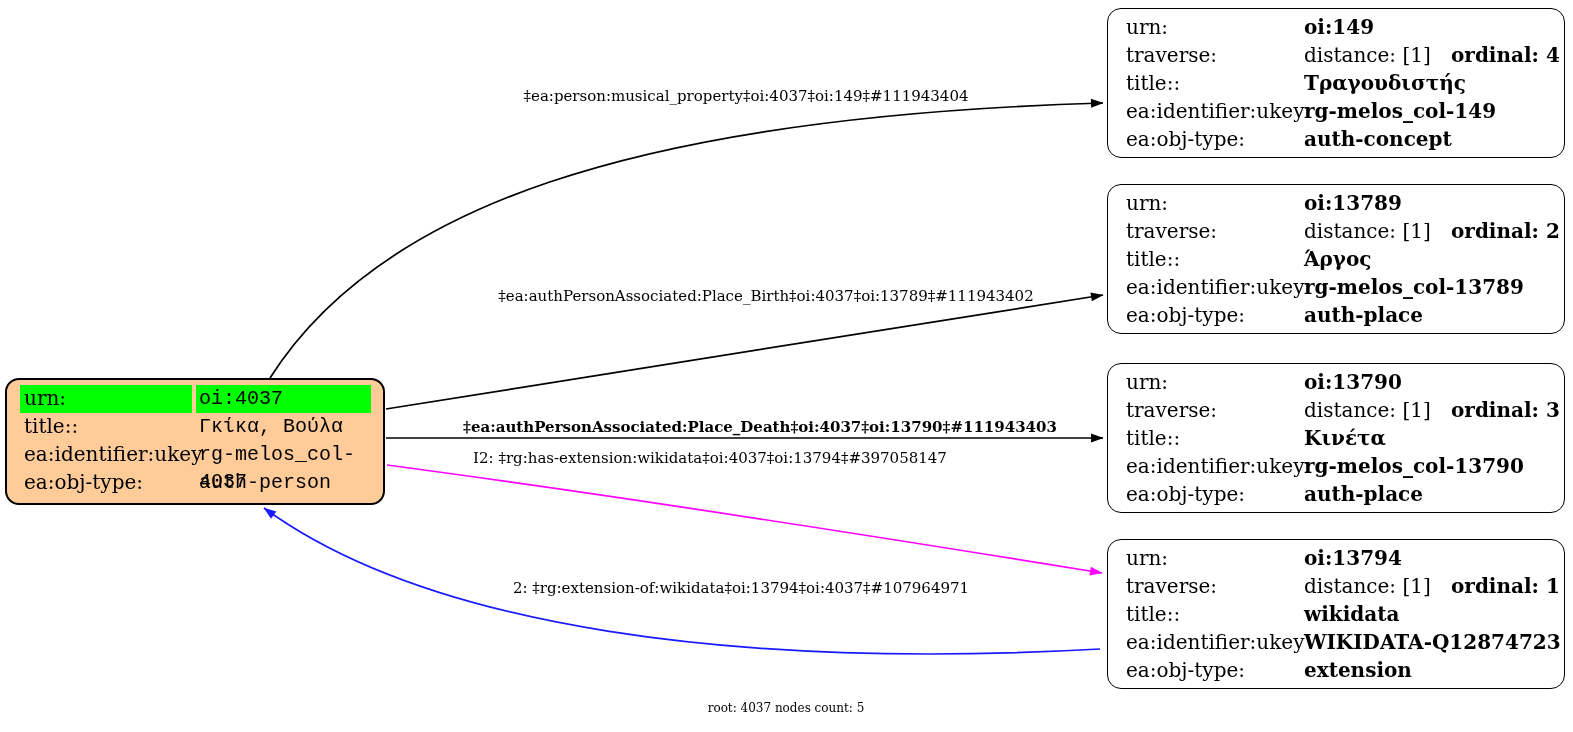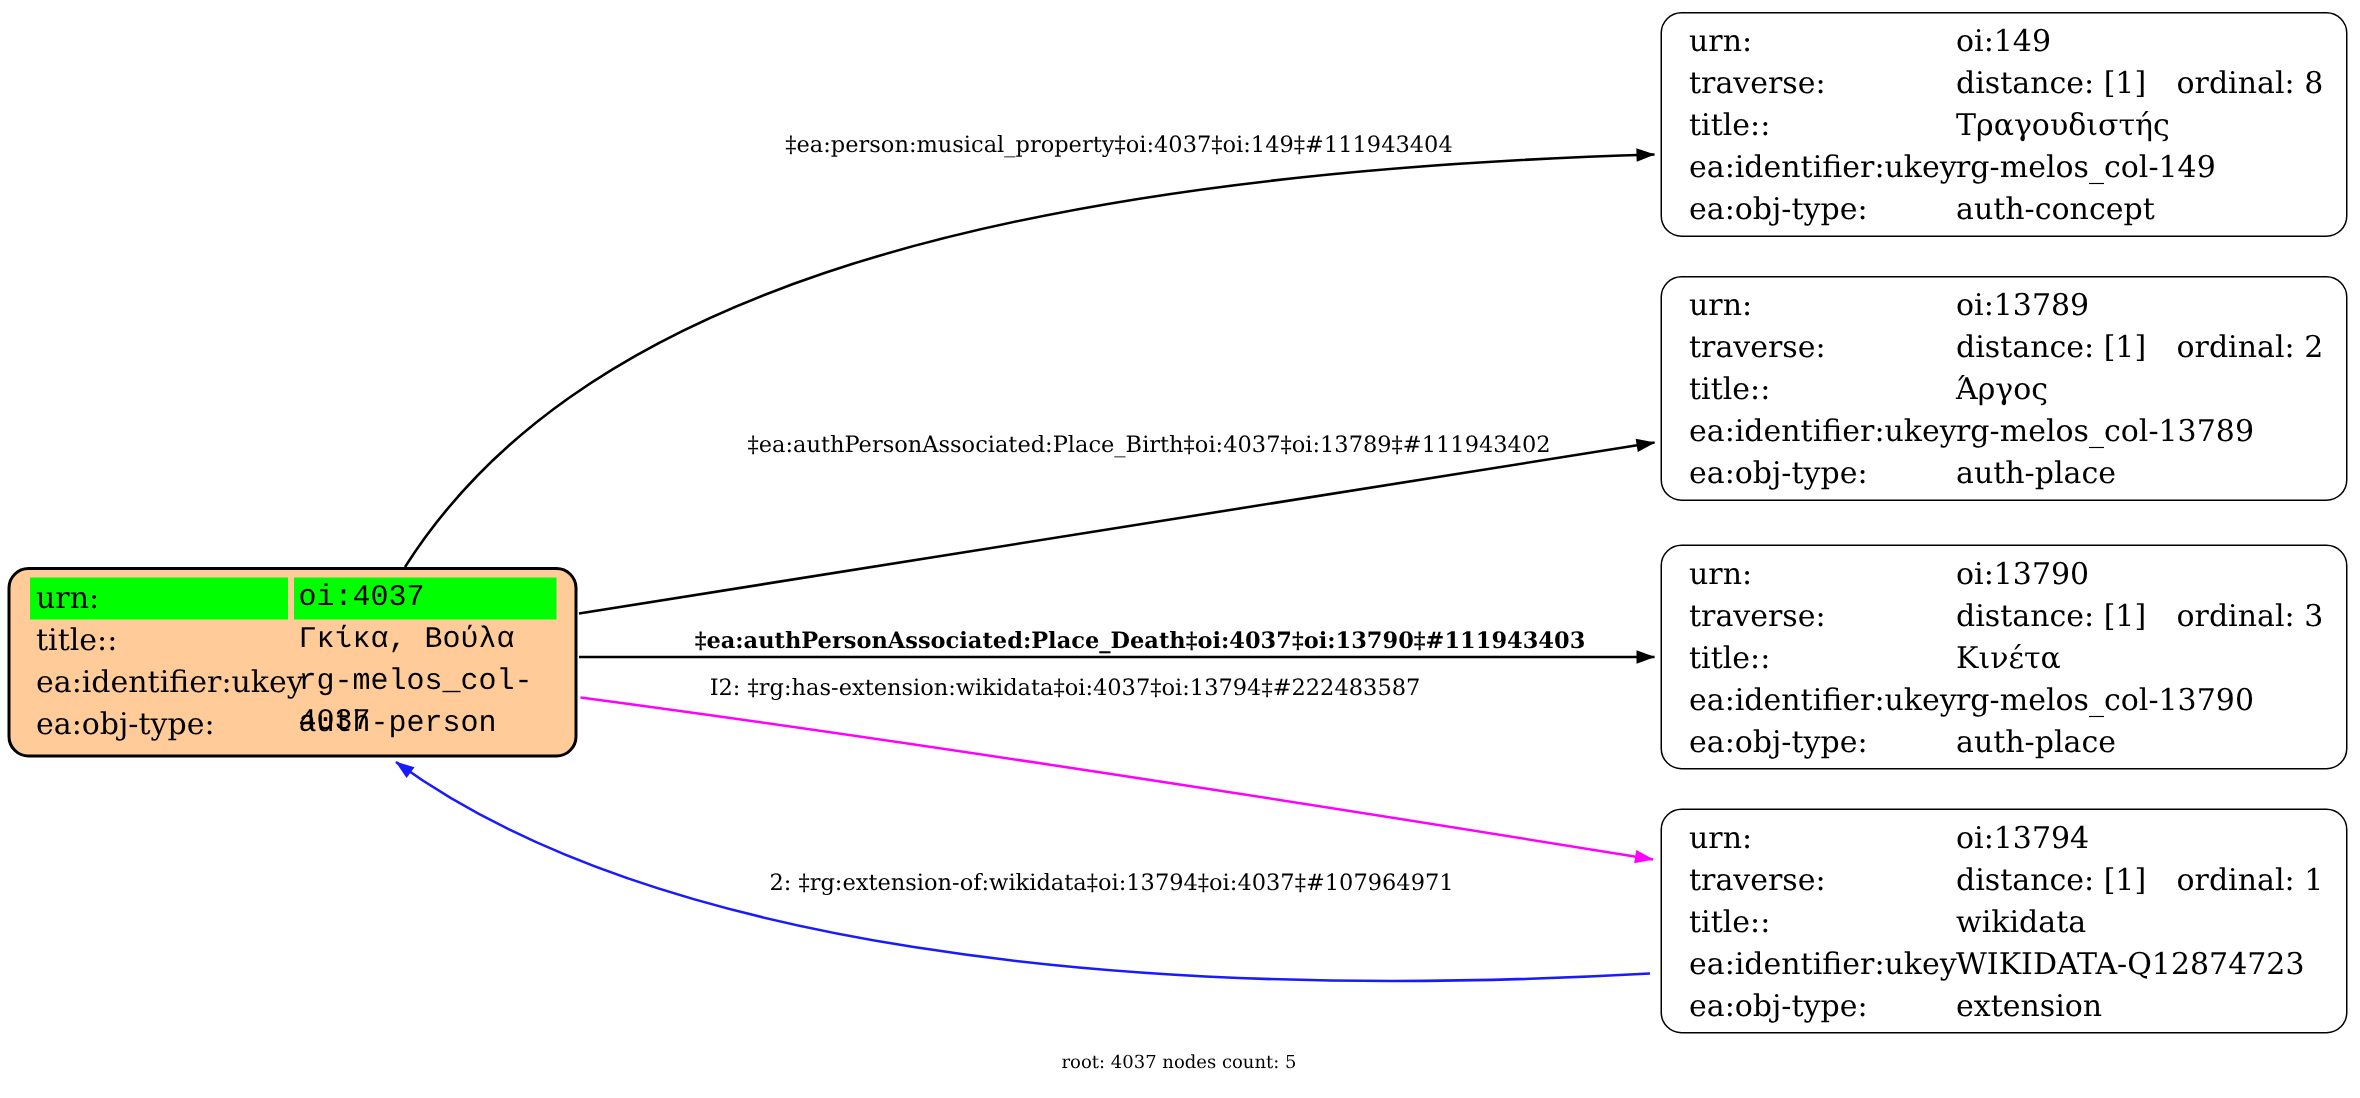--- a/index.html
+++ b/index.html
@@ -15,21 +15,21 @@
   .root-node .lab{width:172px;flex:none;margin-right:4px;padding-left:4px;box-sizing:border-box;}
   .root-node .val{flex:1;padding-left:3px;font-family:Liberation Mono, monospace;}
   .root-node .hl{background:#00FF00;}
 
   
   .rnode{position:absolute;left:1107px;width:458px;height:150px;background:#ffffff;
          border:1.5px solid #000;border-radius:14px;box-sizing:border-box;
          padding:4px 6px 0 18px;font-size:20px;}
   .rnode .row{display:flex;height:28px;line-height:28px;white-space:nowrap;}
   .rnode .lab{width:178px;flex:none;}
-  .rnode .val{flex:1;}
+  .rnode .val{flex:1;font-weight:bold;}
   .rnode .dist{width:147px;flex:none;}
   #rnode-1{top:8px;}  #rnode-2{top:184px;}  #rnode-3{top:363px;}  #rnode-4{top:539px;}
 
   
   .elabel{position:absolute;transform:translate(-50%,-50%);font-size:15px;white-space:nowrap;}
   #elabel-1{left:746px;top:96px;}
   #elabel-2{left:746px;top:296px;margin-left:20px;}
   #elabel-3{left:760px;top:427px;font-weight:bold;}
   #elabel-4{left:710px;top:458px;}
   #elabel-5{left:741px;top:588px;}
@@ -82,21 +82,21 @@
   </div>
 
   <div class="rnode" id="rnode-1">
     <div class="row">
       <span class="lab">urn:</span>
       <span class="val">oi:149</span>
     </div>
     <div class="row">
       <span class="lab">traverse:</span>
       <span class="dist">distance: [1]</span>
-      <span class="val">ordinal: 8</span>
+      <span class="val">ordinal: 4</span>
     </div>
     <div class="row">
       <span class="lab">title::</span>
       <span class="val">Τραγουδιστής</span>
     </div>
     <div class="row">
       <span class="lab">ea:identifier:ukey</span>
       <span class="val">rg-melos_col-149</span>
     </div>
     <div class="row">
@@ -173,18 +173,18 @@
     </div>
     <div class="row">
       <span class="lab">ea:obj-type:</span>
       <span class="val">extension</span>
     </div>
   </div>
 
   <div class="elabel" id="elabel-1">‡ea:person:musical_property‡oi:4037‡oi:149‡#111943404</div>
   <div class="elabel" id="elabel-2">‡ea:authPersonAssociated:Place_Birth‡oi:4037‡oi:13789‡#111943402</div>
   <div class="elabel" id="elabel-3">‡ea:authPersonAssociated:Place_Death‡oi:4037‡oi:13790‡#111943403</div>
-  <div class="elabel" id="elabel-4">I2: ‡rg:has-extension:wikidata‡oi:4037‡oi:13794‡#222483587</div>
+  <div class="elabel" id="elabel-4">I2: ‡rg:has-extension:wikidata‡oi:4037‡oi:13794‡#397058147</div>
   <div class="elabel" id="elabel-5">2: ‡rg:extension-of:wikidata‡oi:13794‡oi:4037‡#107964971</div>
 
   <div class="caption">root: 4037 nodes count: 5</div>
 
 </div>
 
 </body></html>

